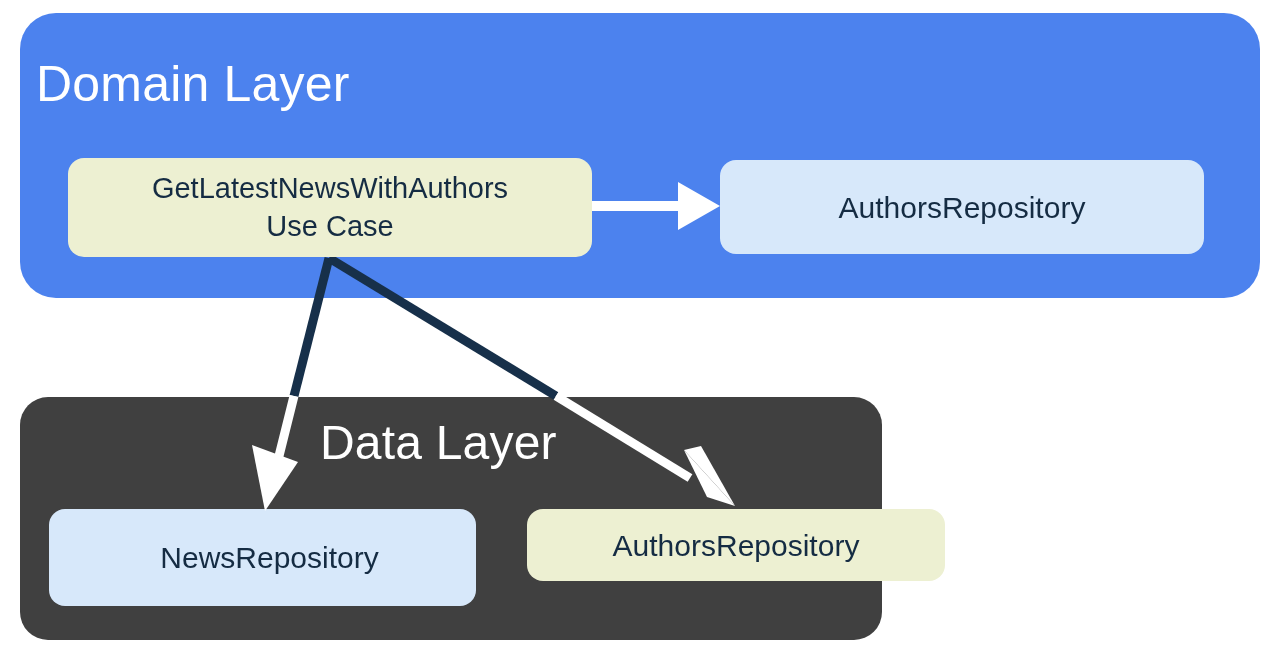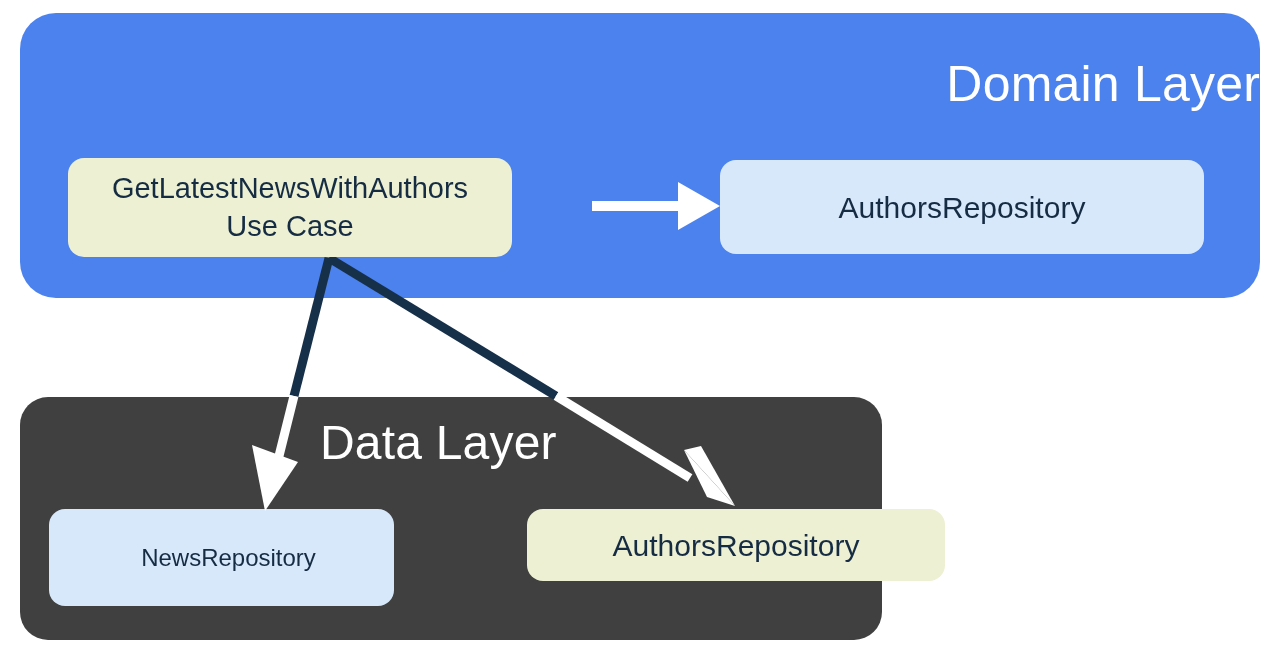--- a/index.html
+++ b/index.html
@@ -23,21 +23,21 @@
 
   
   .layer {
     position: absolute;
     box-sizing: border-box;
   }
   .layer-title {
     position: absolute;
     left: 16px;
     right: 0;
-    text-align: right;
+    text-align: left;
     color: #ffffff;
     font-weight: 400;
     letter-spacing: 0.2px;
     white-space: nowrap;
   }
 
   #domain-layer {
     left: 20px;
     top: 13px;
     width: 1240px;
@@ -80,37 +80,37 @@
     line-height: 1.30;
     padding: 4px 10px;
     z-index: 4;
   }
   .node-yellow { background: #EDF0D2; }
   .node-blue   { background: #D7E8FA; }
 
   #node-getlatestnews {
     left: 68px;
     top: 158px;
-    width: 444px;
+    width: 524px;
     height: 99px;
     font-size: 29px;
   }
   #node-formatdate {
     left: 720px;
     top: 160px;
     width: 484px;
     height: 94px;
     font-size: 30px;
   }
   #node-newsrepository {
     left: 49px;
     top: 509px;
-    width: 345px;
+    width: 427px;
     height: 97px;
-    font-size: 24px;
+    font-size: 30px;
     padding-left: 24px;
   }
   #node-authorsrepository {
     left: 527px;
     top: 509px;
     width: 418px;
     height: 72px;
     font-size: 30px;
   }
 

